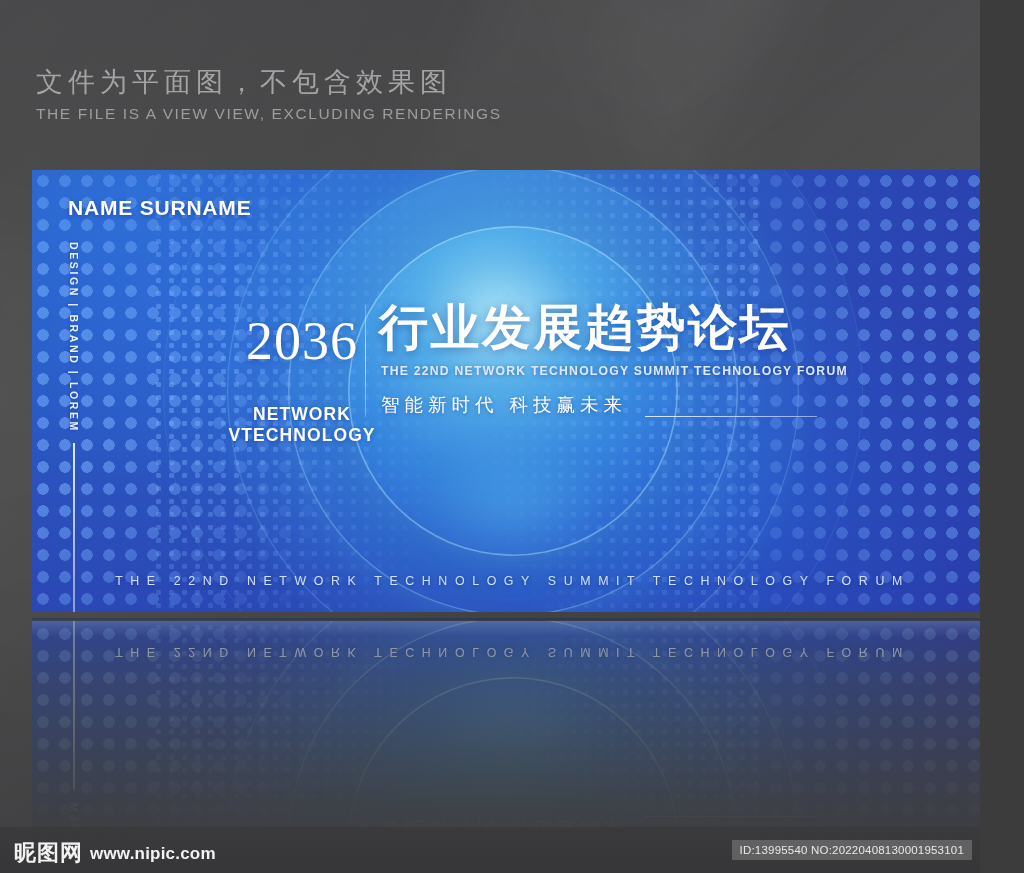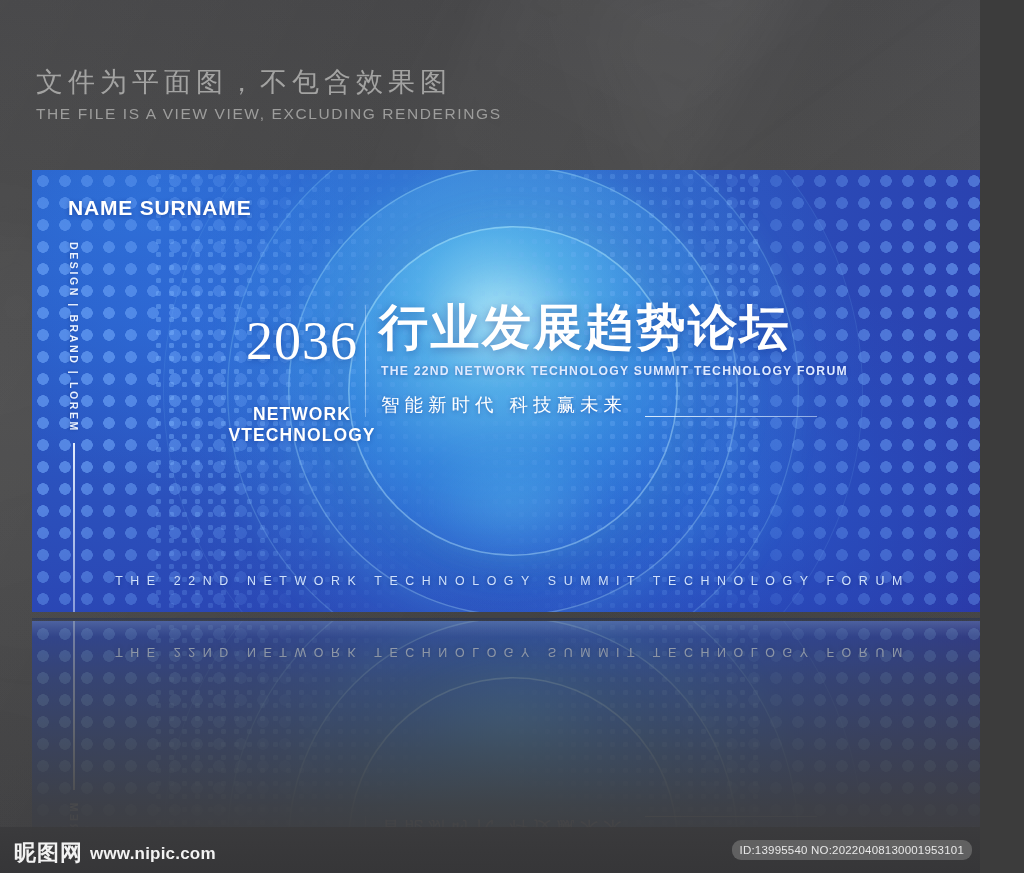--- a/index.html
+++ b/index.html
@@ -256,21 +256,21 @@
     color:#f2f2f2;font-size:22px;font-weight:700;letter-spacing:1px;line-height:1;
     font-family:"DejaVu Sans","Liberation Sans",sans-serif;
   }
   .wm-url{
     color:#f2f2f2;font-size:17px;font-weight:700;letter-spacing:.2px;line-height:1.1;
   }
   .idbox{
     position:absolute;right:8px;bottom:13px;
     background:rgba(112,112,112,.72);
     color:#e8e8e8;font-size:11.5px;letter-spacing:.2px;
-    padding:4px 8px;border-radius:9px;white-space:nowrap;
+    padding:4px 8px;border-radius:1px;white-space:nowrap;
   }
 </style>
 </head>
 <body>
 
 <div id="stage">
 
   <div class="bg-streak streak-a"></div>
   <div class="bg-streak streak-b"></div>
   <div class="bg-streak streak-c"></div>

